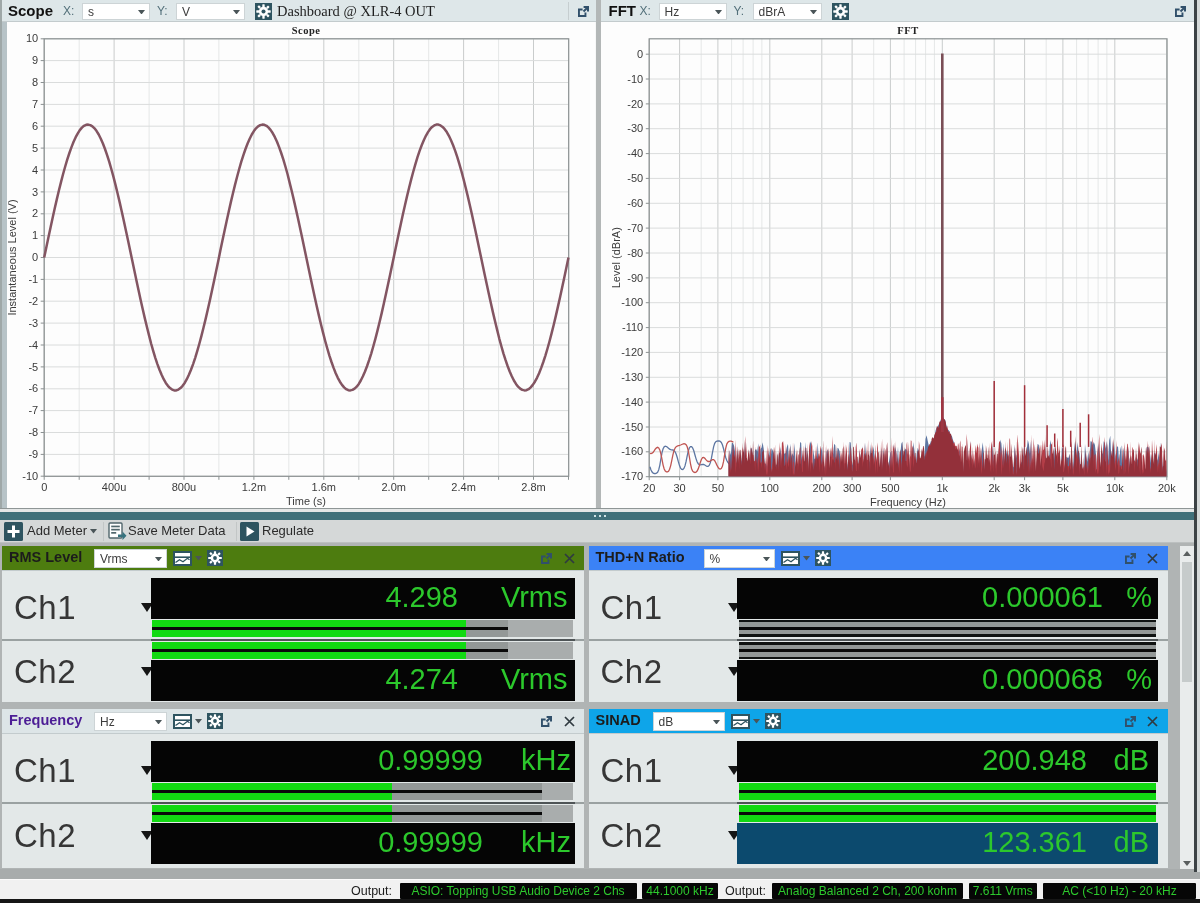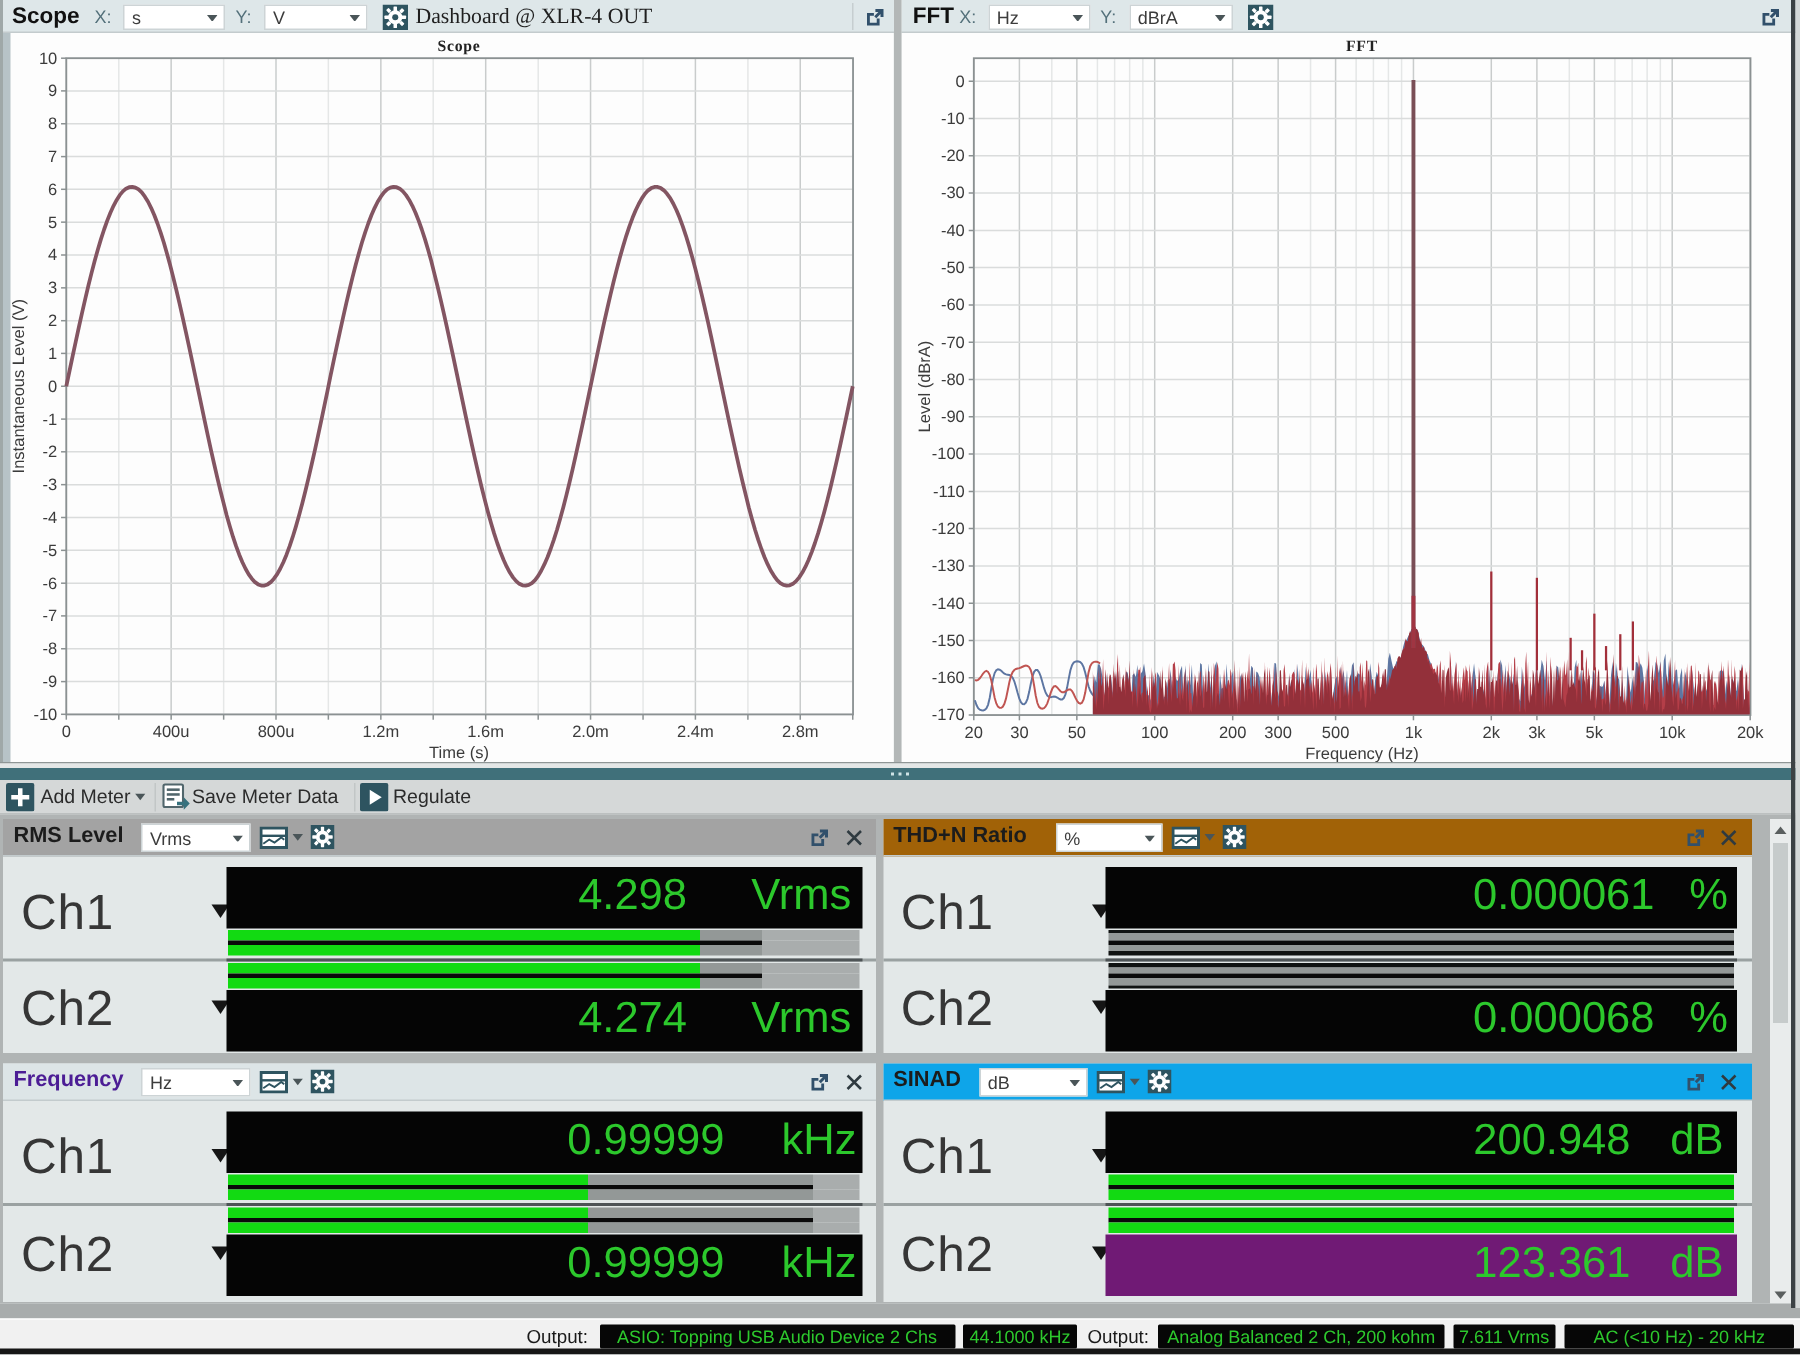--- a/index.html
+++ b/index.html
@@ -391,21 +391,21 @@
         <svg width="19" height="19" viewBox="0 0 19 19">
           <rect width="19" height="19" rx="1.5" fill="#2e5460"></rect>
           <path d="M6.5 4.5v10l8-5z" fill="#fff"></path>
         </svg>
       </span>
     <span class="abs" style="left:262px;top:3.5px;font-size:13px;color:#2b2b2b;">Regulate</span>
   </div>
 
   <div class="abs" style="left:0;top:543px;width:1200px;height:326px;background:#b0b4b4;"></div>
   <div style="position:absolute;left:2px;top:546px;width:582px;height:156px;background:#e3e8e8;">
-      <div style="position:absolute;left:0;top:0;width:100%;height:25px;background:#a3a3a3;border-bottom:1px solid #c3cbcd;">
+      <div style="position:absolute;left:0;top:0;width:100%;height:25px;background:#4d7c0f;border-bottom:1px solid #c3cbcd;">
         <span style="position:absolute;left:7px;top:3px;font-size:14.5px;font-weight:bold;color:#1c1c1c;">RMS Level</span>
         <span style="position:absolute;left:92px;top:2.5px;width:73px;height:19px;background:#fff;border:1px solid #cdd4d6;">
           <span style="position:absolute;left:5px;top:2px;font-size:12px;color:#3c3c3c;">Vrms</span>
           <span style="position:absolute;right:4px;top:7px;">
             <svg width="7" height="4.5" viewBox="0 0 7 4.5">
               <path d="M0 0h7L3.5 4.5z" fill="#4a5558"></path>
             </svg>
           </span>
         </span>
         <span style="position:absolute;left:171px;top:4.5px;">
@@ -472,21 +472,21 @@
         <div style="position:absolute;left:0;top:0;width:100%;height:7px;background:linear-gradient(90deg,#12da12 0,#12da12 314.5px,#939897 314.5px,#939897 356.2px,#a9adad 356.2px,#a9adad 100%);"></div>
         <div style="position:absolute;left:0;top:7px;width:100%;height:3px;background:linear-gradient(90deg,#0a0a0a 0,#0a0a0a 356.2px,#a9adad 356.2px,#a9adad 100%);"></div>
         <div style="position:absolute;left:0;top:10px;width:100%;height:7px;background:linear-gradient(90deg,#12da12 0,#12da12 314.5px,#939897 314.5px,#939897 356.2px,#a9adad 356.2px,#a9adad 100%);"></div>
       </div>
       <div style="position:absolute;left:148.5px;top:113.8px;width:424px;height:41.5px;background:#050505;">
         <span style="position:absolute;right:116.5px;top:3.5px;font-size:29px;color:#2cc82c;">4.274</span>
         <span style="position:absolute;right:7px;top:3.5px;font-size:29px;color:#2cc82c;">Vrms</span>
       </div>
     </div>
     <div style="position:absolute;left:588.5px;top:546px;width:579px;height:156px;background:#e3e8e8;">
-      <div style="position:absolute;left:0;top:0;width:100%;height:25px;background:#a16207;border-bottom:1px solid #c3cbcd;">
+      <div style="position:absolute;left:0;top:0;width:100%;height:25px;background:#3b82f6;border-bottom:1px solid #c3cbcd;">
         <span style="position:absolute;left:7px;top:3px;font-size:14.5px;font-weight:bold;color:#1c1c1c;">THD+N Ratio</span>
         <span style="position:absolute;left:115px;top:2.5px;width:71px;height:19px;background:#fff;border:1px solid #cdd4d6;">
           <span style="position:absolute;left:5px;top:2px;font-size:12px;color:#3c3c3c;">%</span>
           <span style="position:absolute;right:4px;top:7px;">
             <svg width="7" height="4.5" viewBox="0 0 7 4.5">
               <path d="M0 0h7L3.5 4.5z" fill="#4a5558"></path>
             </svg>
           </span>
         </span>
         <span style="position:absolute;left:192px;top:4.5px;">
@@ -713,21 +713,21 @@
         <div style="position:absolute;left:0;top:7px;width:100%;height:3px;background:#0a0a0a;"></div>
         <div style="position:absolute;left:0;top:10px;width:100%;height:7px;background:#12da12;"></div>
       </div>
       <div style="position:absolute;left:0;top:93.3px;width:100%;height:1.3px;background:#9aa1a1;"></div>
       <div style="position:absolute;left:148.5px;top:93.3px;width:421px;height:1.4px;background:#4e5456;"></div>
       <div style="position:absolute;left:150px;top:96px;width:417.5px;height:17px;">
         <div style="position:absolute;left:0;top:0;width:100%;height:7px;background:#12da12;"></div>
         <div style="position:absolute;left:0;top:7px;width:100%;height:3px;background:#0a0a0a;"></div>
         <div style="position:absolute;left:0;top:10px;width:100%;height:7px;background:#12da12;"></div>
       </div>
-      <div style="position:absolute;left:148.5px;top:113.8px;width:421px;height:41.5px;background:#701a75;">
+      <div style="position:absolute;left:148.5px;top:113.8px;width:421px;height:41.5px;background:#0c4a6e;">
         <span style="position:absolute;right:71px;top:3.5px;font-size:29px;color:#2cc82c;">123.361</span>
         <span style="position:absolute;right:9px;top:3.5px;font-size:29px;color:#2cc82c;">dB</span>
       </div>
     </div>
 
   <div class="abs" style="left:1180px;top:546px;width:13.5px;height:325px;background:#e9ecec;">
     <span class="abs" style="left:3px;top:5px;width:0;height:0;border-left:4px solid transparent;border-right:4px solid transparent;border-bottom:5px solid #5a5f5f;"></span>
     <span class="abs" style="left:3px;bottom:5px;width:0;height:0;border-left:4px solid transparent;border-right:4px solid transparent;border-top:5px solid #5a5f5f;"></span>
     <span class="abs" style="left:1.5px;top:16px;width:10.5px;height:120px;background:#c6cbcb;"></span>
   </div>

